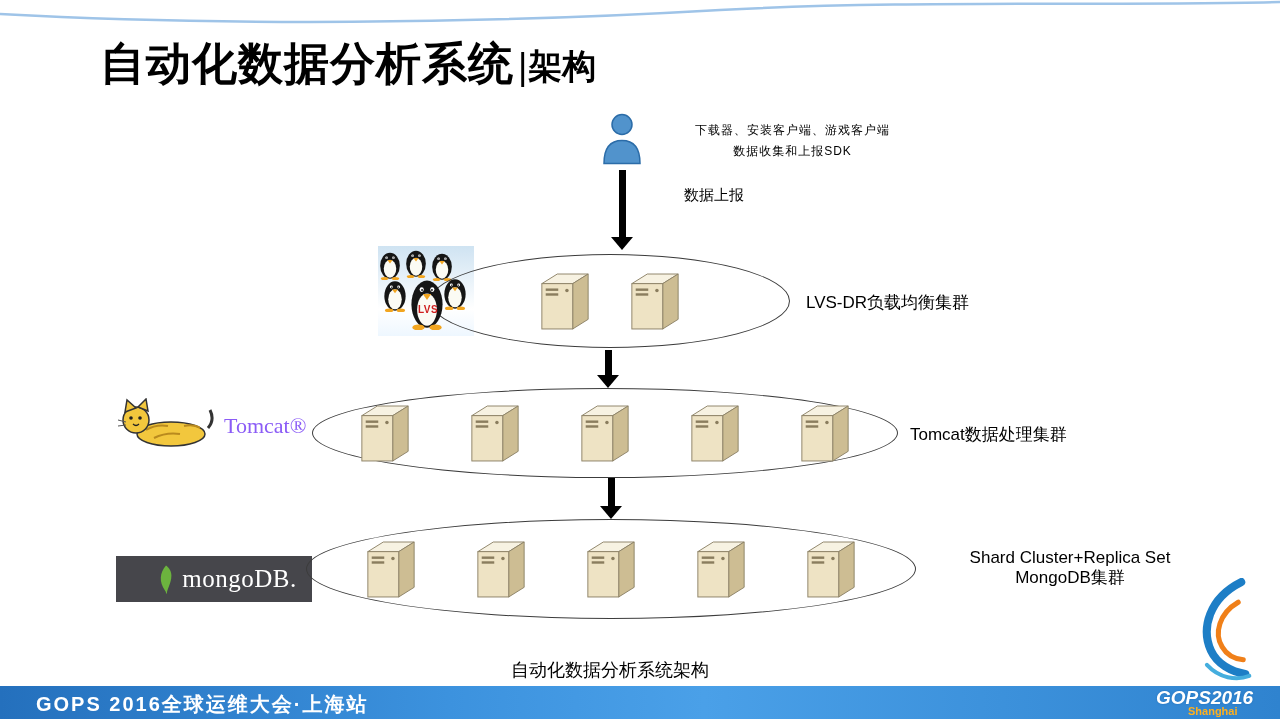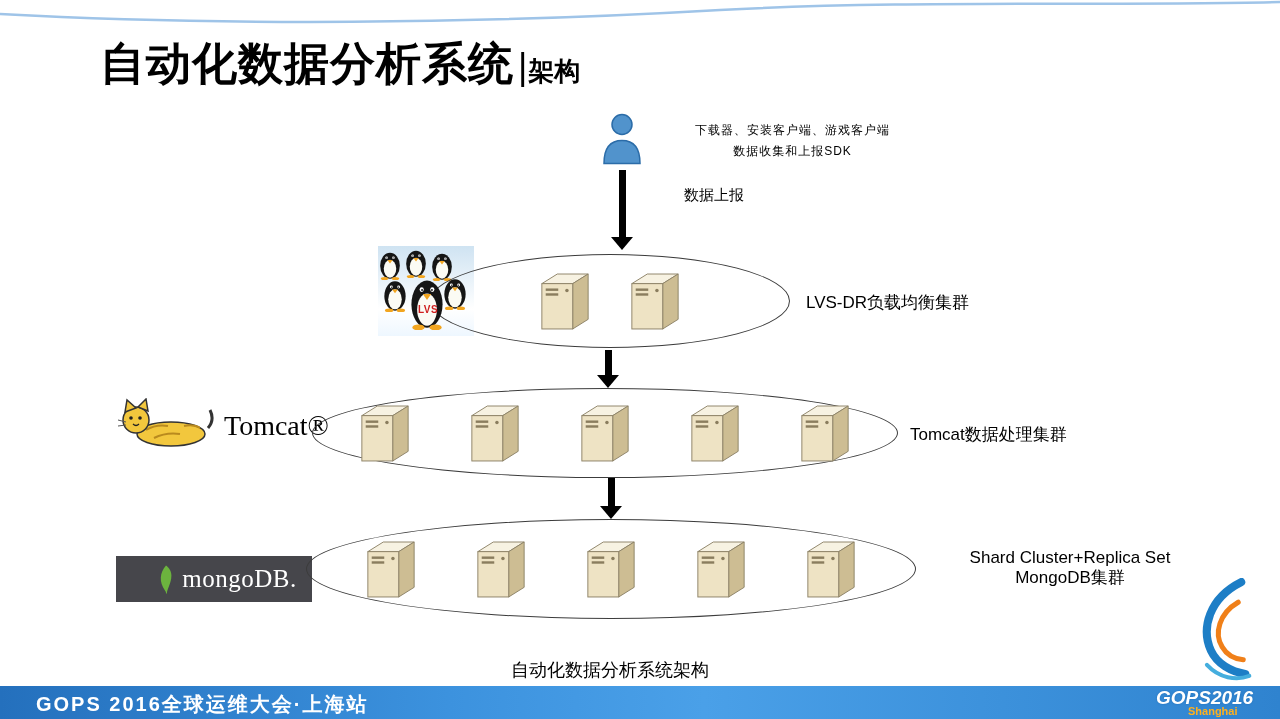--- a/index.html
+++ b/index.html
@@ -9,21 +9,21 @@
     background:#ffffff; position:relative; overflow:hidden;
   }
   .stage { position:absolute; left:0; top:0; width:1280px; height:719px; background:#fff; }
 
   .top-wave { position:absolute; left:0; top:0; width:1280px; height:36px; }
 
   
   .title { position:absolute; left:100px; top:40px; display:flex; align-items:flex-end; color:#000; }
   .title-main { font-size:45px; font-weight:bold; letter-spacing:1px; line-height:1.05; }
   .title-divider { font-size:36px; font-weight:400; margin:0 1px 2px 4px; line-height:1; }
-  .title-sub { font-size:26px; font-weight:bold; line-height:1.25; }
+  .title-sub { font-size:34px; font-weight:bold; line-height:1.25; }
 
   
   .user-icon { position:absolute; left:600px; top:112px; width:44px; height:55px; }
   .source-label { position:absolute; left:620px; top:120px; width:345px; text-align:center;
                   font-size:12px; line-height:21px; letter-spacing:1px; color:#000; }
 
   
   .arrow { position:absolute; width:22px; display:flex; flex-direction:column; align-items:center; }
   .arrow .stem { width:7px; flex:1 1 auto; background:#000; }
   .arrow .head { width:0; height:0; border-left:11px solid transparent; border-right:11px solid transparent; border-top:13px solid #000; }
@@ -56,21 +56,21 @@
   .pg3 { left:52px; top:3px;  width:24px; height:32px; }
   .pg4 { left:4px;  top:30px; width:26px; height:36px; }
   .pg5 { left:64px; top:28px; width:26px; height:36px; }
   .pg6 { left:30px; top:26px; width:38px; height:58px; z-index:2; }
   .lvs-badge { position:absolute; left:40px; top:58px; z-index:3; color:#cf1f1f;
                font-size:10px; font-weight:bold; letter-spacing:0.5px; }
 
   
   .tomcat-logo { position:absolute; left:116px; top:398px; display:flex; align-items:center; gap:8px; }
   .tomcat-logo .cat { width:100px; height:55px; }
-  .tomcat-text { font-family:"Liberation Serif","DejaVu Serif",serif; font-size:28px; color:#000000; }
+  .tomcat-text { font-family:"Liberation Serif","DejaVu Serif",serif; font-size:22px; color:#8b5cf6; }
 
   
   .mongo-logo { position:absolute; left:116px; top:556px; width:196px; height:46px;
                 background:#46464b; display:flex; align-items:center; justify-content:center; gap:7px;padding-left:26px; }
   .mongo-logo .leaf { width:18px; height:32px; }
   .mongo-text { font-family:"Liberation Serif","DejaVu Serif",serif; font-size:25px; color:#ffffff; letter-spacing:0.5px; }
 
   
   .caption { position:absolute; left:420px; top:658px; width:380px; text-align:center;
              font-size:18px; color:#000; }

